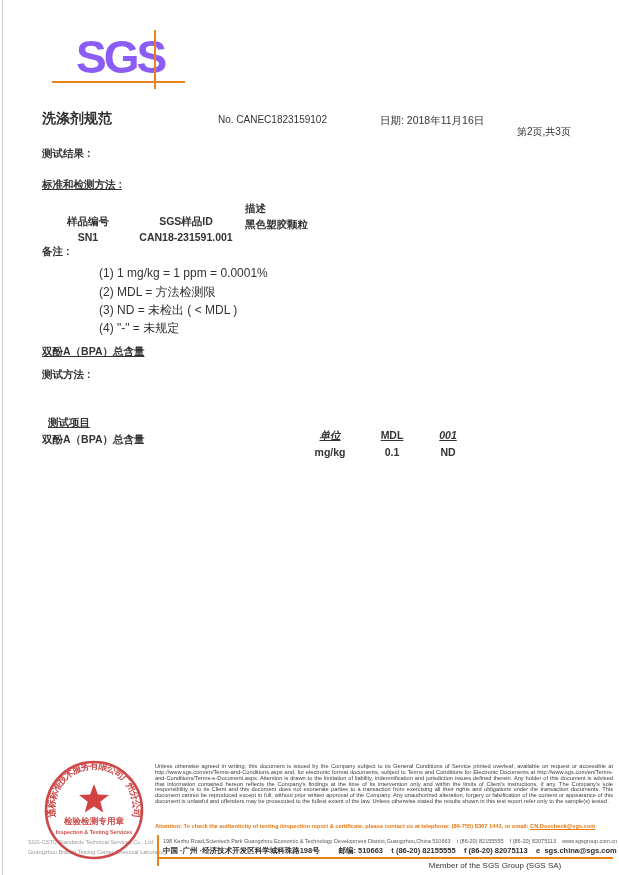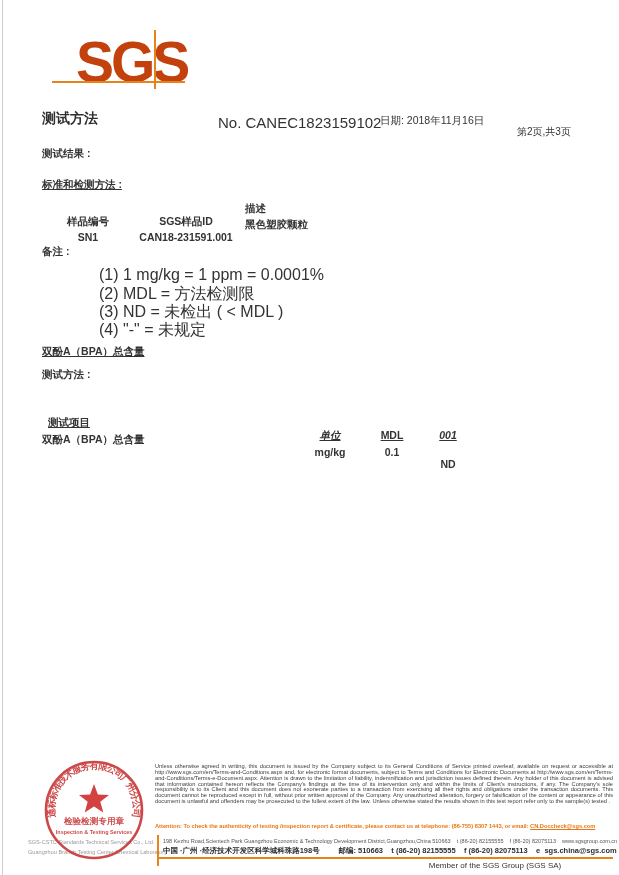--- a/index.html
+++ b/index.html
@@ -2,38 +2,38 @@
 <html><head>
 <meta charset="utf-8">
 <style>
   html,body{margin:0;padding:0;background:#ffffff;}
   .page{
     position:relative;width:619px;height:875px;background:#fff;overflow:hidden;
     font-family:"Liberation Sans","DejaVu Sans",sans-serif;color:#333;
   }
   .page-edge{position:absolute;left:2px;top:0;width:1px;height:875px;background:#cfcfcf;}
   
-  .logo-text{position:absolute;left:76px;top:34px;font-size:57px;font-weight:bold;
-    color:#c2410c;letter-spacing:-3px;line-height:1;}
+  .logo-text{position:absolute;left:76px;top:34px;font-size:46px;font-weight:bold;
+    color:#8b5cf6;letter-spacing:-3px;line-height:1;}
   .logo-hline{position:absolute;left:52px;top:81px;width:133px;height:2px;background:#e8821a;}
   .logo-vline{position:absolute;left:154px;top:30px;width:2px;height:59px;background:#e8821a;}
   
   .rpt-title{position:absolute;left:42px;top:110px;font-size:14px;font-weight:bold;color:#2f2f2f;}
-  .rpt-no{position:absolute;left:218px;top:114px;font-size:15px;}
+  .rpt-no{position:absolute;left:218px;top:114px;font-size:10px;}
   .rpt-date{position:absolute;left:380px;top:114px;font-size:10.5px;}
   .rpt-page{position:absolute;left:517px;top:125px;font-size:10px;}
   .lbl{font-size:10.5px;color:#333;font-weight:bold;}
   .bold{font-weight:bold;}
   .ul{text-decoration:underline;}
   .it{font-style:italic;}
   .abs{position:absolute;}
   
   .ctr{transform:translateX(-50%);margin-top:13px;}
   
-  .note-item{position:absolute;left:99px;font-size:16px;}
+  .note-item{position:absolute;left:99px;font-size:12px;}
   
   .method-text{position:absolute;left:95px;top:368px;width:492px;font-size:10.5px;
     line-height:20px;text-align:justify;}
   
   .legal{position:absolute;left:155px;top:764px;width:458px;font-size:5.7px;
     line-height:5.85px;color:#3d3d3d;text-align:justify;}
   .attention{position:absolute;left:155px;top:823px;width:458px;font-size:5.7px;
     line-height:6px;color:#e8770f;font-weight:bold;}
   .attention .email{text-decoration:underline;}
   .company-lines{position:absolute;left:28px;top:837px;font-size:5.6px;line-height:10px;
@@ -49,21 +49,21 @@
 </head>
 <body>
 
 <div class="page">
   <div class="page-edge"></div>
 
   <div class="logo-text">SGS</div>
   <div class="logo-hline"></div>
   <div class="logo-vline"></div>
 
-  <div class="rpt-title">测试方法</div>
+  <div class="rpt-title">洗涤剂规范</div>
   <div class="rpt-no">No. CANEC1823159102</div>
   <div class="rpt-date">日期: 2018年11月16日</div>
   <div class="rpt-page">第2页,共3页</div>
 
   <div class="abs lbl" style="left:42px;top:147px;">测试结果 :</div>
 
   <div class="abs lbl bold ul" style="left:42px;top:178px;">标准和检测方法 :</div>
 
   <div>
     <span class="abs lbl bold ctr" style="left:88px;top:202px;">样品编号</span>
@@ -85,21 +85,21 @@
   <div class="abs lbl" style="left:42px;top:368px;">测试方法 :</div>
 
   <div>
     <span class="abs lbl bold ul" style="left:48px;top:416px;">测试项目</span>
     <span class="abs lbl it ul ctr" style="left:330px;top:416px;">单位</span>
     <span class="abs lbl ul ctr" style="left:392px;top:416px;">MDL</span>
     <span class="abs lbl it ul ctr" style="left:448px;top:416px;">001</span>
     <span class="abs lbl" style="left:42px;top:433px;">双酚A（BPA）总含量</span>
     <span class="abs lbl ctr" style="left:330px;top:433px;">mg/kg</span>
     <span class="abs lbl ctr" style="left:392px;top:433px;">0.1</span>
-    <span class="abs lbl ctr" style="left:448px;top:445px;text-align:right;">ND</span>
+    <span class="abs lbl ctr" style="left:448px;top:433px;text-align:right;">ND</span>
   </div>
 
   <div class="company-lines">
     <div>SGS-CSTC Standards Technical Services Co., Ltd.</div>
     <div>Guangzhou Branch Testing Center Chemical Laboratory</div>
   </div>
 
   <svg class="stamp" width="104" height="104" viewBox="0 0 104 104">
     <circle cx="52" cy="52" r="48" fill="none" stroke="#c93a3a" stroke-width="2.6"></circle>
     <path id="stampArc" d="M 14,61 A 39.5,39.5 0 1 1 90,61" fill="none"></path>

